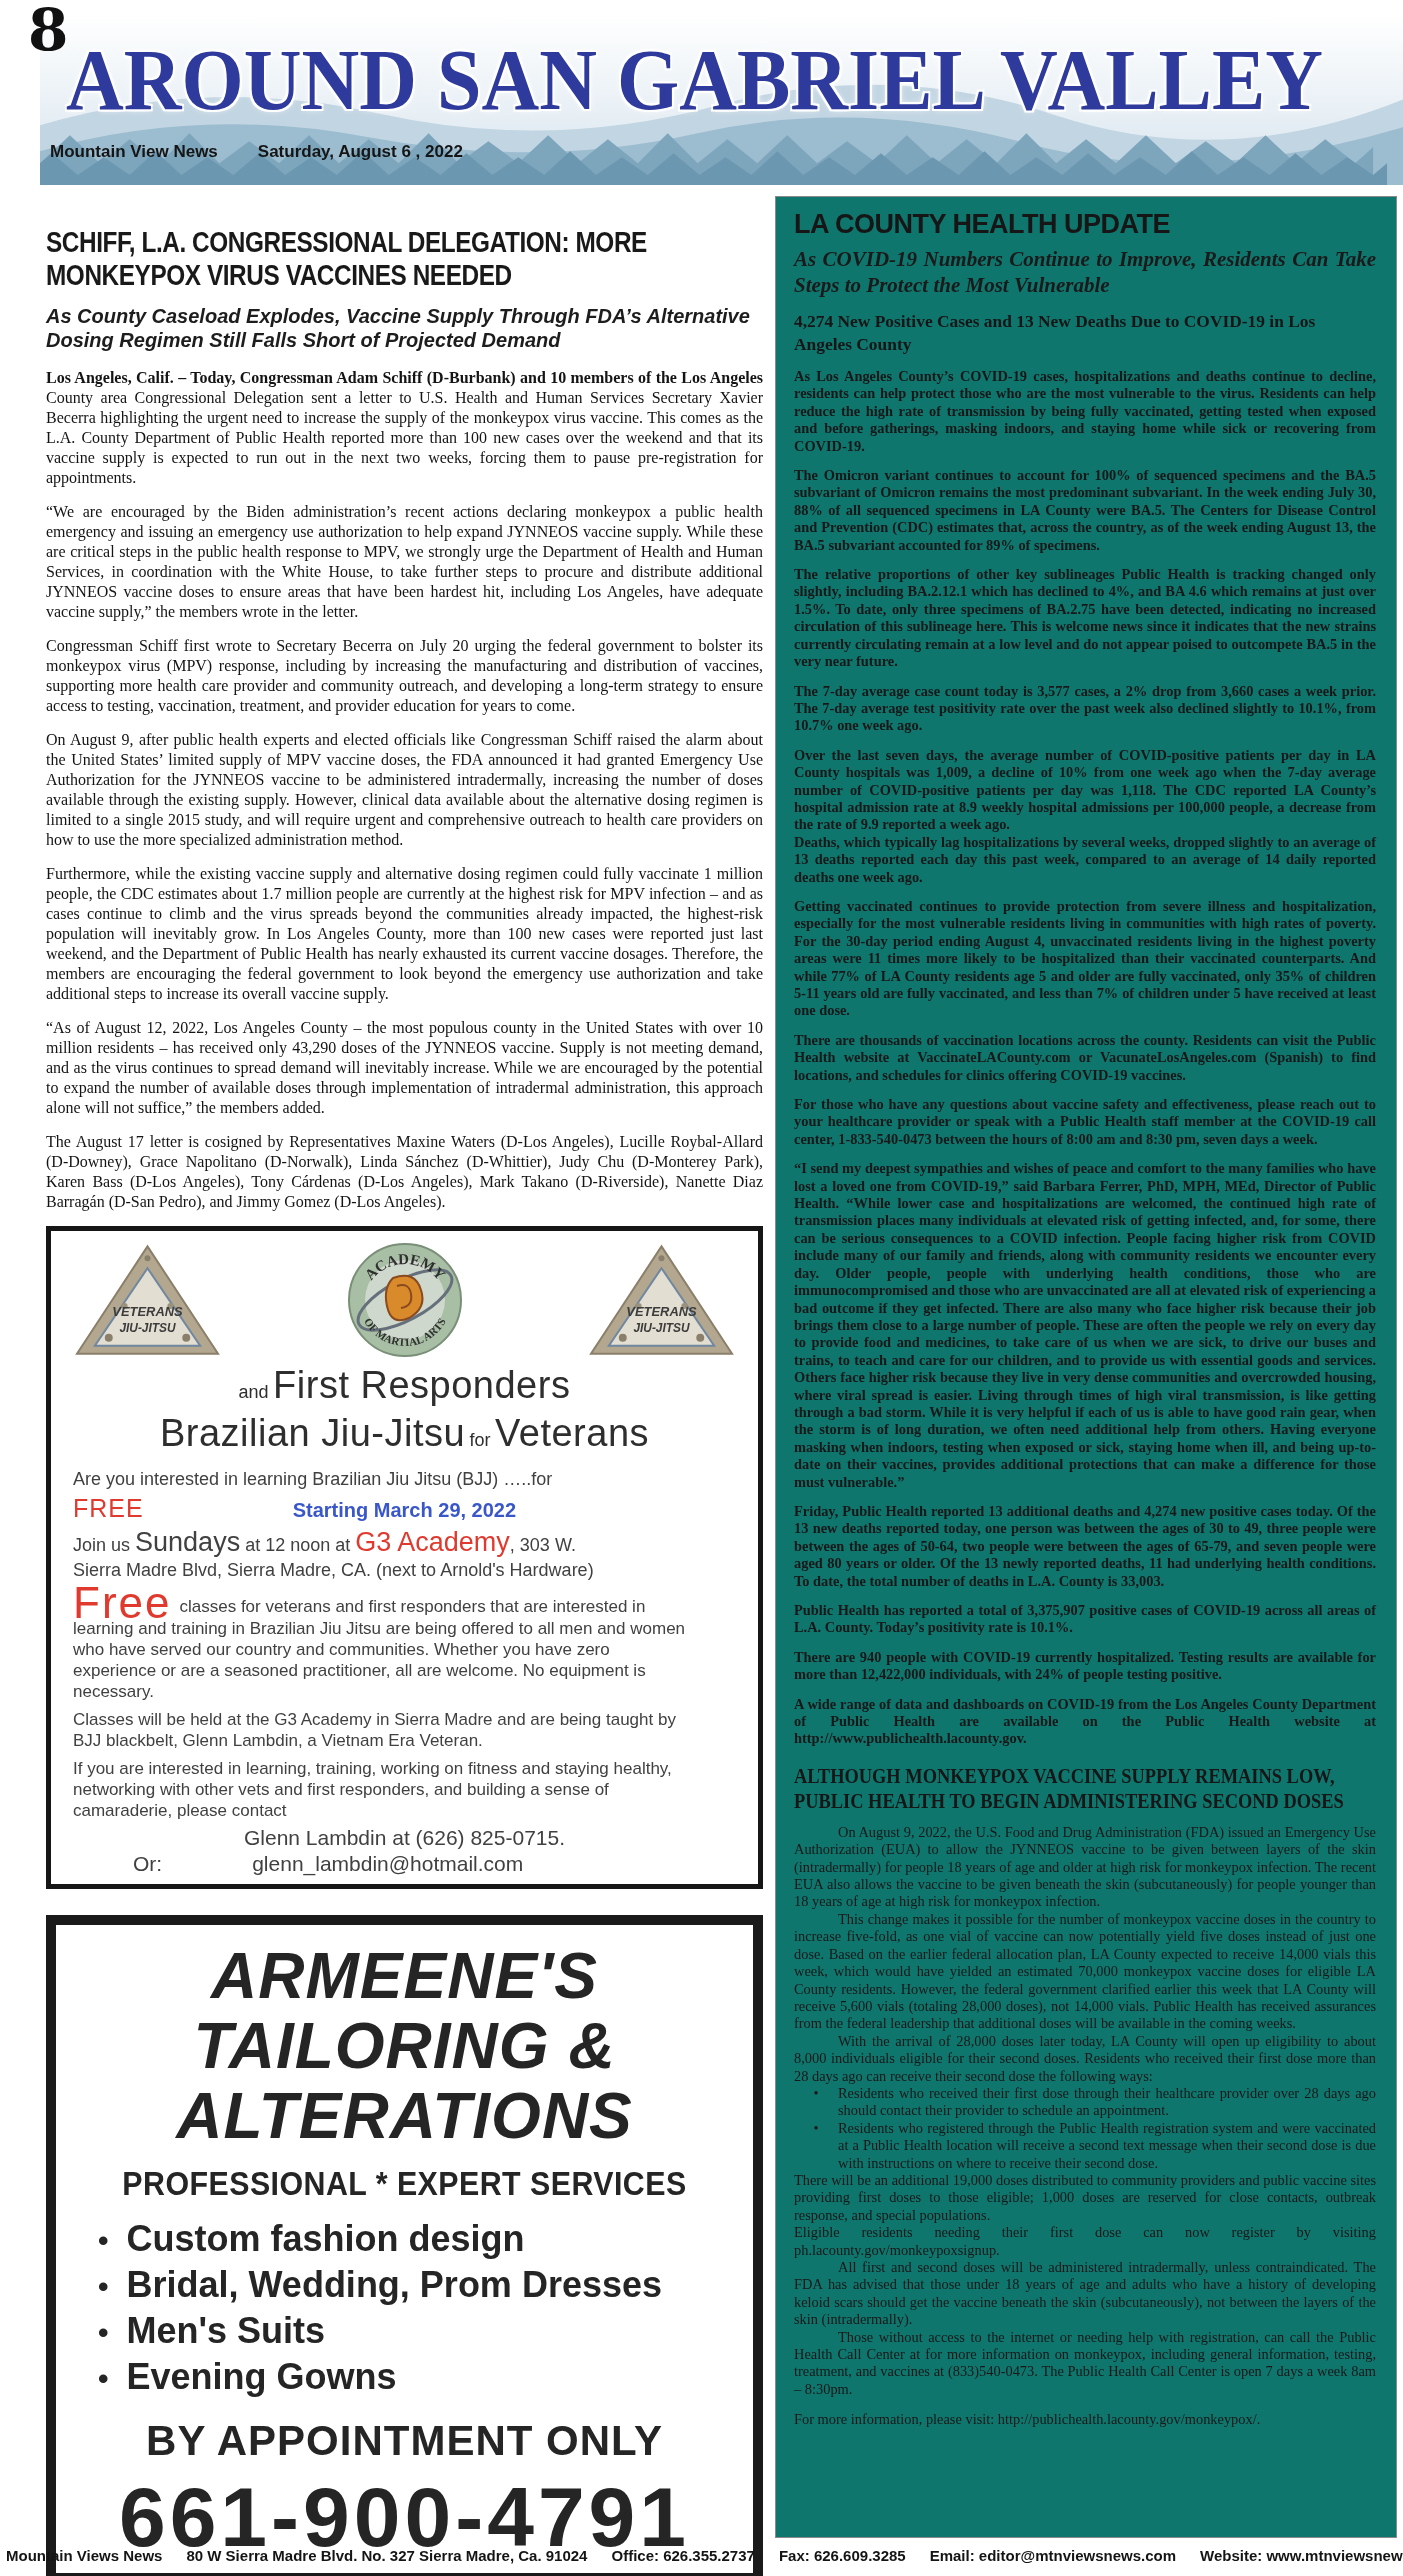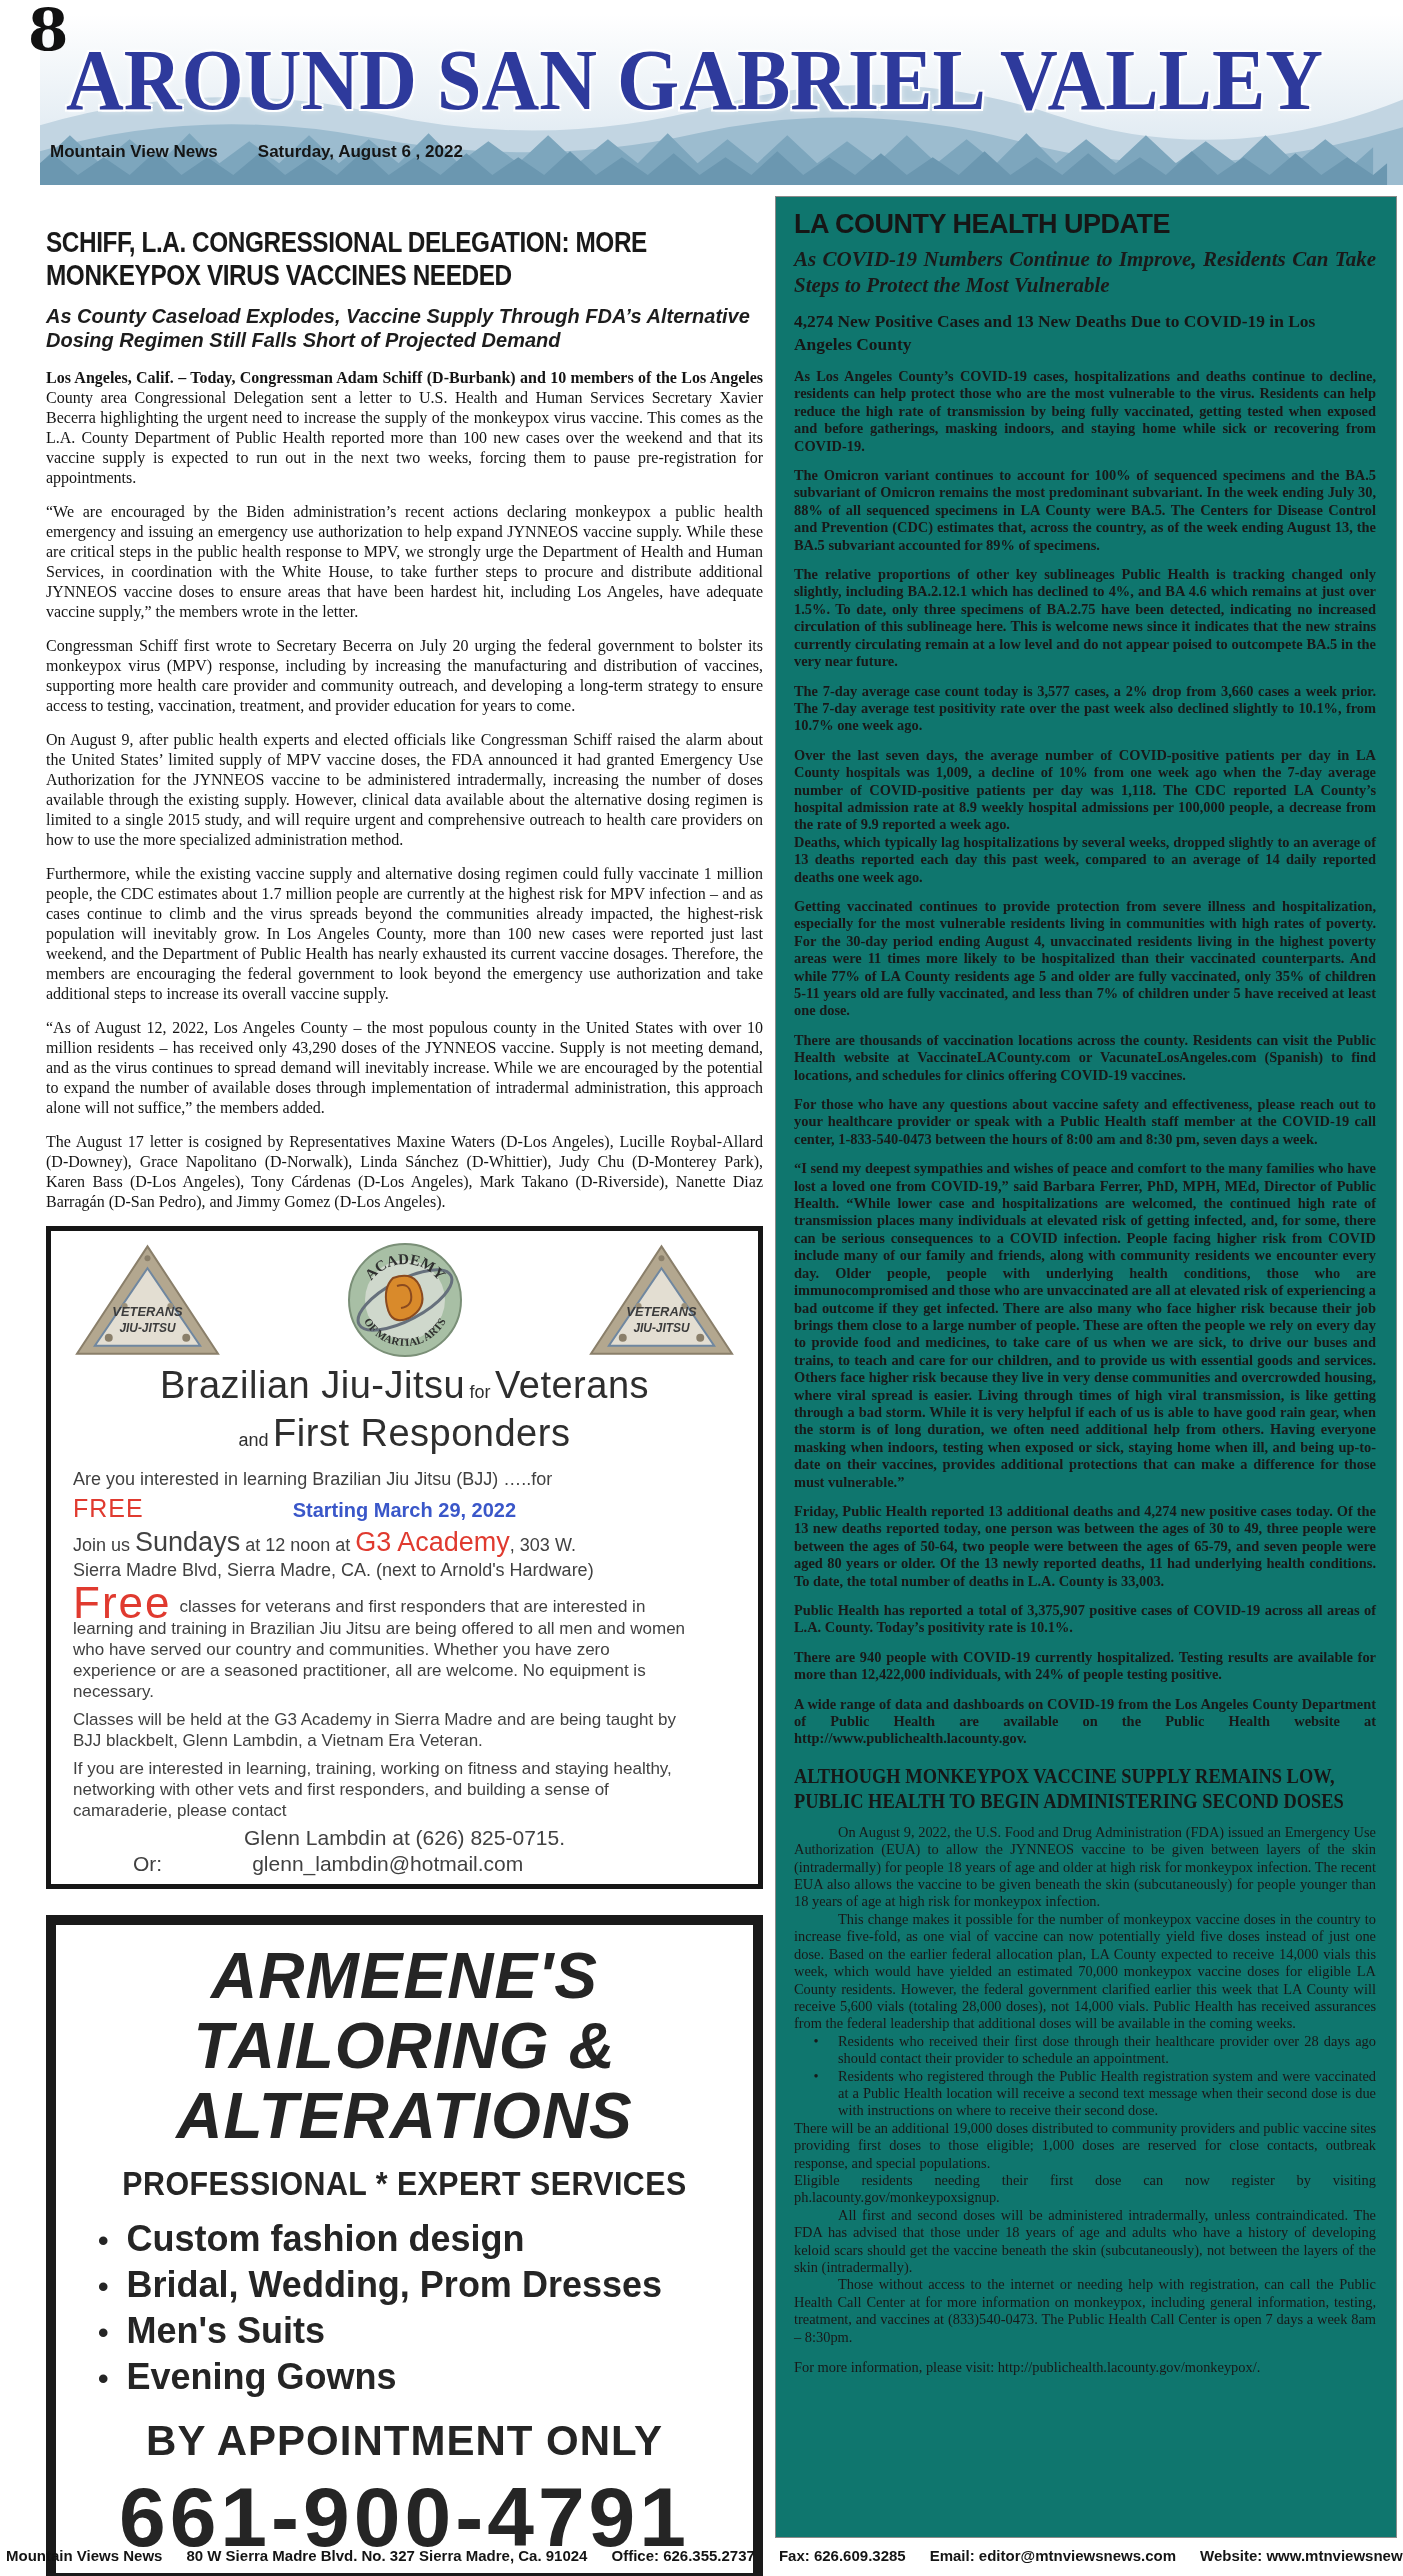--- a/index.html
+++ b/index.html
@@ -175,25 +175,25 @@
           <circle cx="36" cy="96" r="4" fill="#8a7f6a"></circle>
             <circle cx="114" cy="96" r="4" fill="#8a7f6a"></circle>
           <circle cx="75" cy="16" r="3" fill="#8a7f6a"></circle>
             <circle cx="52" cy="64" r="3" fill="#9c917b"></circle>
           <circle cx="98" cy="64" r="3" fill="#9c917b"></circle>
           <text x="75" y="74" text-anchor="middle" font-family="Liberation Sans, sans-serif" font-size="13" font-weight="bold" font-style="italic" fill="#3c3c3c">VETERANS</text>
           <text x="75" y="90" text-anchor="middle" font-family="Liberation Sans, sans-serif" font-size="12" font-weight="bold" font-style="italic" fill="#3c3c3c">JIU-JITSU</text>
         </svg>
       </div>
       <div class="jj-title">
+        <div><span class="sm">and</span>
+          <span class="big">First Responders</span></div>
         <div><span class="big">Brazilian Jiu-Jitsu</span>
           <span class="sm">for</span>
           <span class="big">Veterans</span></div>
-        <div><span class="sm">and</span>
-          <span class="big">First Responders</span></div>
       </div>
       <div class="jj-line1">Are you interested in learning Brazilian Jiu Jitsu (BJJ) …..for</div>
       <div class="jj-line2">
         <span class="jj-free-word">FREE</span>
         <span class="jj-start">Starting March 29, 2022</span>
       </div>
       <div class="jj-line3">
         <span>Join us</span>
         <span class="sundays">Sundays</span>
         <span>at 12 noon at</span>
@@ -248,20 +248,21 @@
       <p class="hb">There are 940 people with COVID-19 currently hospitalized. Testing results are available for more than 12,422,000 individuals, with 24% of people testing positive.</p>
       <p class="hb">A wide range of data and dashboards on COVID-19 from the Los Angeles County Department of Public Health are available on the Public Health website at http://www.publichealth.lacounty.gov.</p>
     </div>
     <h3 class="mp-head">
       <span class="mph">ALTHOUGH MONKEYPOX VACCINE SUPPLY REMAINS LOW,</span>
       <span class="mph">PUBLIC HEALTH TO BEGIN ADMINISTERING SECOND DOSES</span>
     </h3>
     <div class="mpbody">
       <p class="ind">On August 9, 2022, the U.S. Food and Drug Administration (FDA) issued an Emergency Use Authorization (EUA) to allow the JYNNEOS vaccine to be given between layers of the skin (intradermally) for people 18 years of age and older at high risk for monkeypox infection. The recent EUA also allows the vaccine to be given beneath the skin (subcutaneously) for people younger than 18 years of age at high risk for monkeypox infection.</p>
       <p class="ind">This change makes it possible for the number of monkeypox vaccine doses in the country to increase five-fold, as one vial of vaccine can now potentially yield five doses instead of just one dose. Based on the earlier federal allocation plan, LA County expected to receive 14,000 vials this week, which would have yielded an estimated 70,000 monkeypox vaccine doses for eligible LA County residents. However, the federal government clarified earlier this week that LA County will receive 5,600 vials (totaling 28,000 doses), not 14,000 vials. Public Health has received assurances from the federal leadership that additional doses will be available in the coming weeks.</p>
+      <p class="ind">With the arrival of 28,000 doses later today, LA County will open up eligibility to about 8,000 individuals eligible for their second doses. Residents who received their first dose more than 28 days ago can receive their second dose the following ways:</p>
       <p class="bullet">
           <span class="dot"></span>
           <span class="bt">Residents who received their first dose through their healthcare provider over 28 days ago should contact their provider to schedule an appointment.</span>
         </p>
       <p class="bullet">
           <span class="dot"></span>
           <span class="bt">Residents who registered through the Public Health registration system and were vaccinated at a Public Health location will receive a second text message when their second dose is due with instructions on where to receive their second dose.</span>
         </p>
       <p>There will be an additional 19,000 doses distributed to community providers and public vaccine sites providing first doses to those eligible; 1,000 doses are reserved for close contacts, outbreak response, and special populations.</p>
       <p>Eligible residents needing their first dose can now register by visiting ph.lacounty.gov/monkeypoxsignup.</p>

